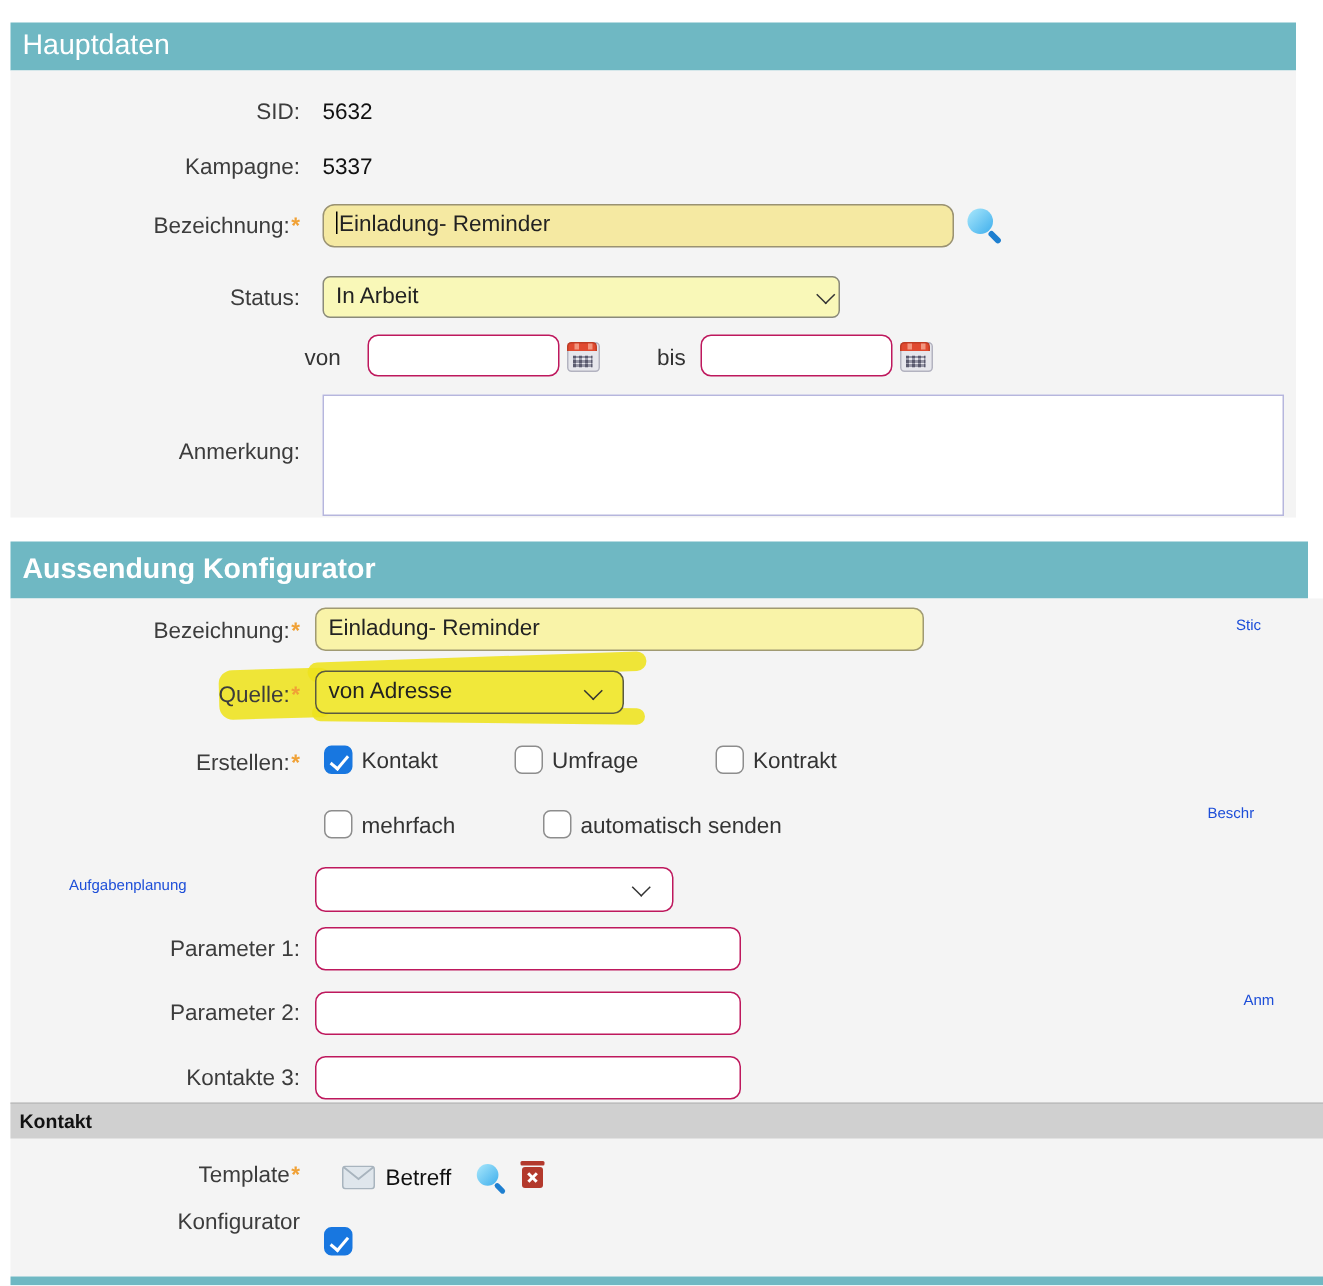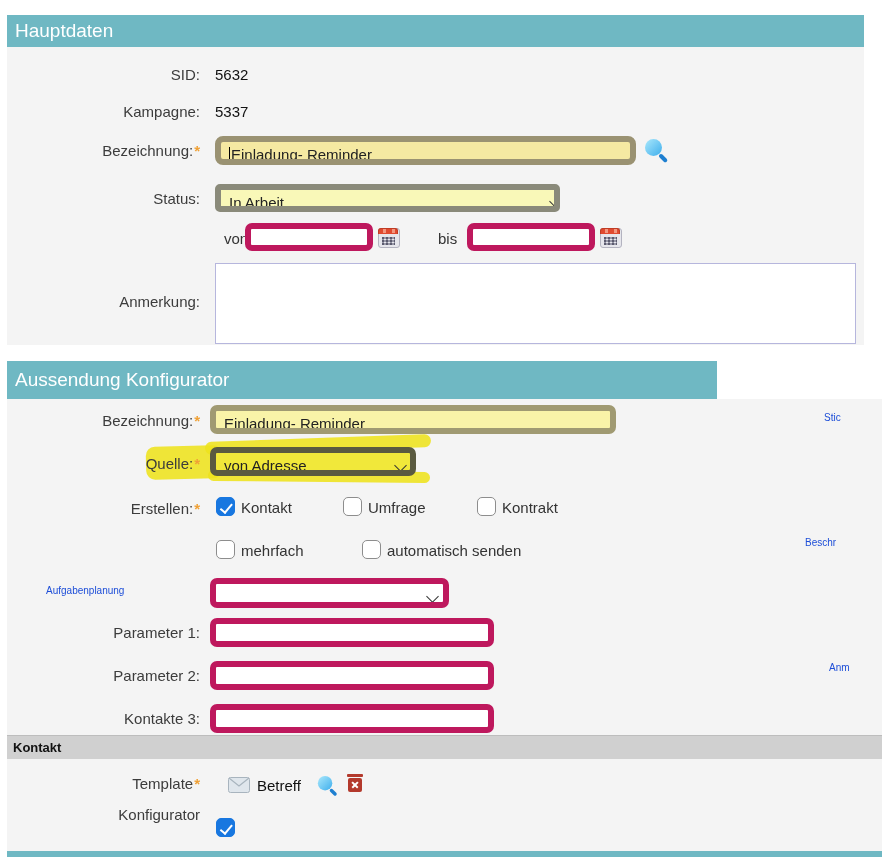--- a/index.html
+++ b/index.html
@@ -4,21 +4,21 @@
 <style>
   html,body{margin:0;padding:0;background:#fff;}
   #page{position:relative;width:882px;height:857px;background:#ffffff;overflow:hidden;
         font-family:"Liberation Sans","DejaVu Sans",sans-serif;color:#222;}
   .sec-header{position:absolute;background:#6fb8c3;color:#fff;font-size:19px;
         line-height:34px;padding-left:8px;box-sizing:border-box;}
   .sec-body{position:absolute;background:#f4f4f4;}
   .lbl{position:absolute;left:0;width:200px;text-align:right;font-size:15px;color:#3c3c3c;white-space:nowrap;}
   .req{color:#f0a136;font-weight:bold;margin-left:1px;}
   .val{position:absolute;font-size:15px;color:#111;white-space:nowrap;}
-  .tinput{position:absolute;box-sizing:border-box;border:6px solid #be185d;border-radius:7px;
+  .tinput{position:absolute;box-sizing:border-box;border:1px solid #be185d;border-radius:7px;
         background:#fff;font-size:15px;padding:4px 8px 0 8px;white-space:nowrap;overflow:hidden;}
   .yellow1{background:#f5e9a2;border-color:#9a9272;}
   .yellow2{background:#f9f3a8;border-color:#a09a72;}
   .ysel{background:#f9f8b8;border-color:#8a8a7a;}
   .hsel{background:#f1e83a;border-color:#5a5a40;}
   .chev{position:absolute;width:8px;height:8px;border-right:1.7px solid #333;
         border-bottom:1.7px solid #333;transform:rotate(45deg);}
   .caret{display:inline-block;width:1px;height:15px;background:#000;vertical-align:-2px;margin-right:1px;}
   .txtarea{position:absolute;box-sizing:border-box;background:#fff;border:1px solid #b6b6dd;}
   
@@ -86,35 +86,35 @@
     <span class="lens"></span>
       <span class="handle"></span>
   </div>
 
   <div class="lbl" style="top:190px;">Status:</div>
   <div class="tinput ysel" style="left:215px;top:184px;width:345px;height:28px;border-radius:5px;">
     <span>In Arbeit</span>
     <span class="chev" style="left:330px;top:7px;"></span>
   </div>
 
-  <div class="vonbis" style="left:224px;top:230px;">von</div>
+  <div class="vonbis" style="left:203px;top:230px;">von</div>
   <div class="tinput" style="left:245px;top:223px;width:128px;height:28px;"></div>
   <div class="cal" style="left:378px;top:228px;">
       <i></i>
     </div>
   <div class="vonbis" style="left:438px;top:230px;">bis</div>
   <div class="tinput" style="left:467px;top:223px;width:128px;height:28px;"></div>
   <div class="cal" style="left:600px;top:228px;">
       <i></i>
     </div>
 
   <div class="lbl" style="top:293px;">Anmerkung:</div>
   <div class="txtarea" style="left:215px;top:263px;width:641px;height:81px;"></div>
 
-  <div class="sec-header" style="left:7px;top:361px;width:710px;height:38px;line-height:38px;">Aussendung Konfigurator</div>
+  <div class="sec-header" style="left:7px;top:361px;width:865px;height:38px;line-height:38px;font-weight:bold;">Aussendung Konfigurator</div>
   <div class="sec-body" style="left:7px;top:399px;width:875px;height:452px;"></div>
 
   <div class="lbl" style="top:412px;">
     <span>Bezeichnung:</span><span class="req">*</span>
   </div>
   <div class="tinput yellow2" style="left:210px;top:405px;width:406px;height:29px;border-radius:7px;">Einladung- Reminder</div>
   <div class="cutlbl" style="left:824px;top:412px;">Stic</div>
 
   <div class="hl" style="left:146px;top:446px;width:76px;height:33px;transform:rotate(-1.5deg);"></div>
   <div class="hl" style="left:205px;top:438px;width:226px;height:13px;transform:rotate(-2deg);"></div>

